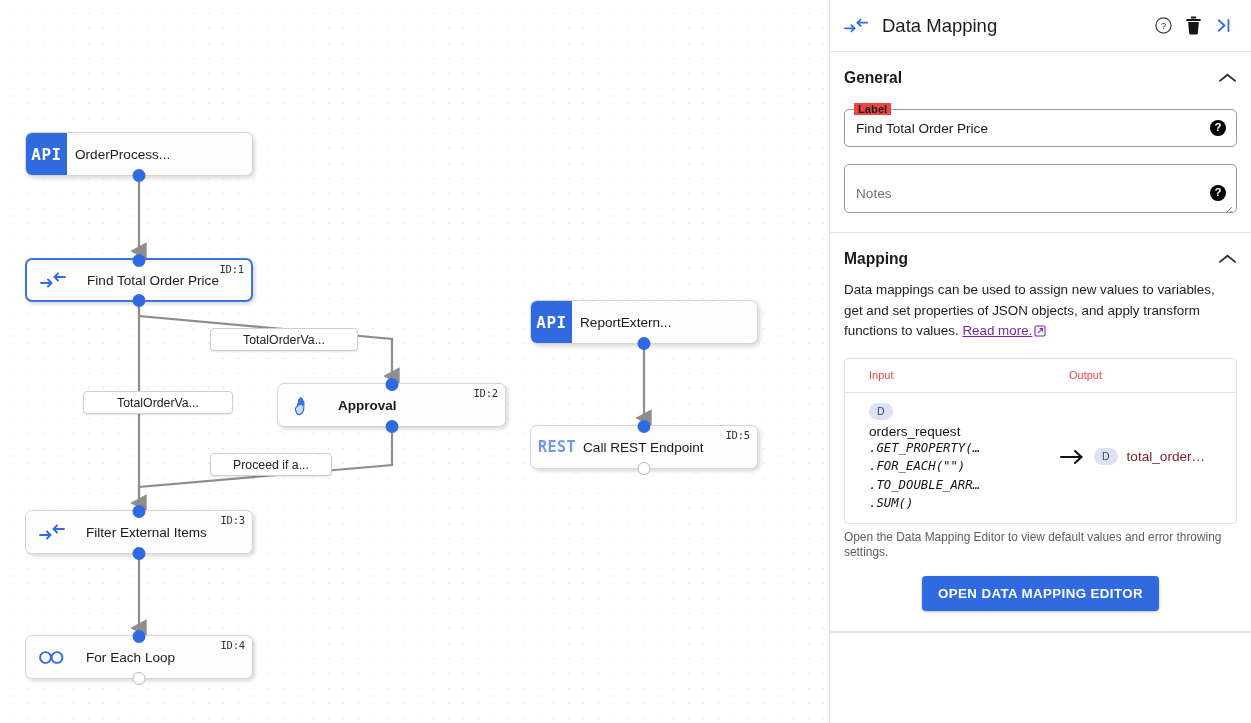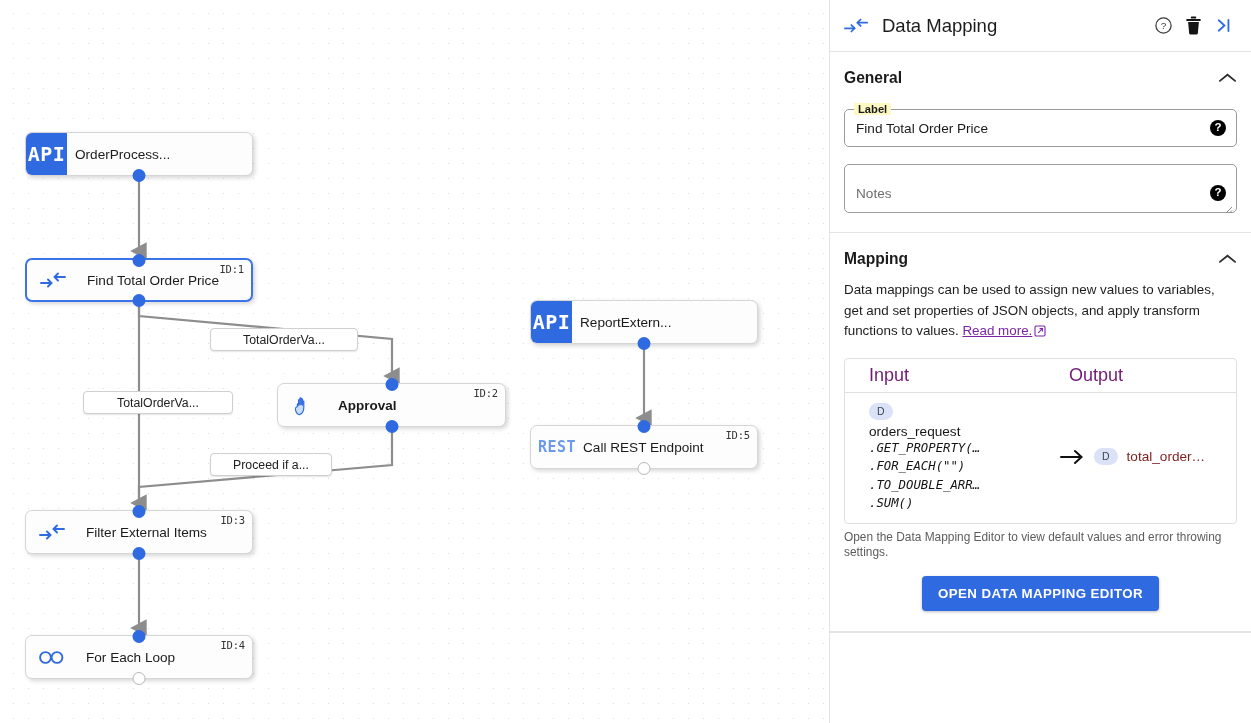--- a/index.html
+++ b/index.html
@@ -42,21 +42,21 @@
   .node-inner {
     display: flex; align-items: center; width: 100%; height: 100%;
     border-radius: 6px; overflow: hidden; position: relative;
   }
   .badge {
     width: 41px; align-self: stretch;
     background: #2f6ae1;
     color: #ffffff;
     font-family: "DejaVu Sans Mono", monospace;
     font-weight: bold;
-    font-size: 20px;
+    font-size: 16px;
     letter-spacing: 0.5px;
     display: flex; align-items: center; justify-content: center;
     flex: 0 0 41px;
   }
   .badge.rest {
     background: transparent;
     color: #6b9aec;
     font-size: 15px;
     width: 52px; flex: 0 0 52px;
   }
@@ -138,21 +138,21 @@
     border: 1px solid #9a9a9a;
     border-radius: 5px;
     height: 38px;
     display: flex; align-items: center;
     padding: 0 40px 0 11px;
     background: #fff;
   }
   .field .legend {
     position: absolute;
     top: -7px; left: 9px;
-    background: #fef9c3;
+    background: #ef4444;
     padding: 0 4px;
     font-size: 11.2px;
     font-weight: bold;
     color: #1b1b1b;
     line-height: 12px;
   }
   .field .val { font-size: 13.6px; color: #1a1a1a; }
   .field .ph  { font-size: 13.6px; color: #6e6e6e; }
   .field.notes { height: 49px; align-items: center; padding-top: 9px; }
   .help-dot {
@@ -168,21 +168,21 @@
     position: absolute; right: 3px; bottom: 2px;
     width: 10px; height: 10px; color: #8a8a8a;
   }
 
   .map-desc { font-size: 13.4px; color: #1d1d1d; line-height: 20.5px; }
   .map-desc a { color: #7b24a8; text-decoration: underline; }
   .ext-icon { color: #7b24a8; display:inline-block; vertical-align: -2px; margin-left: 2px; }
 
   .map-table { border: 1px solid #e0e0e0; border-radius: 4px; overflow: hidden; }
   .map-thead { display: flex; border-bottom: 1px solid #e0e0e0; height: 34px; align-items: center; }
-  .map-th { font-size: 18px; color: #701a75; }
+  .map-th { font-size: 11px; color: #ef4444; }
   .map-th.input  { flex: 0 0 205px; padding-left: 24px; }
   .map-th.output { flex: 1; padding-left: 19px; }
   .map-row { display: flex; align-items: center; padding: 8px 0 10px 0; }
   .map-input-cell { flex: 0 0 205px; padding-left: 24px; }
   .map-arrow-cell { flex: 0 0 44px; display: flex; align-items: center; justify-content: center; color: #111; }
   .map-output-cell { flex: 1; display: flex; align-items: center; gap: 9px; }
   .dpill {
     background: #dbe2f7; color: #37474f;
     font-size: 10.5px; border-radius: 9px;
     padding: 2px 8px; display: inline-block; line-height: 13px;

